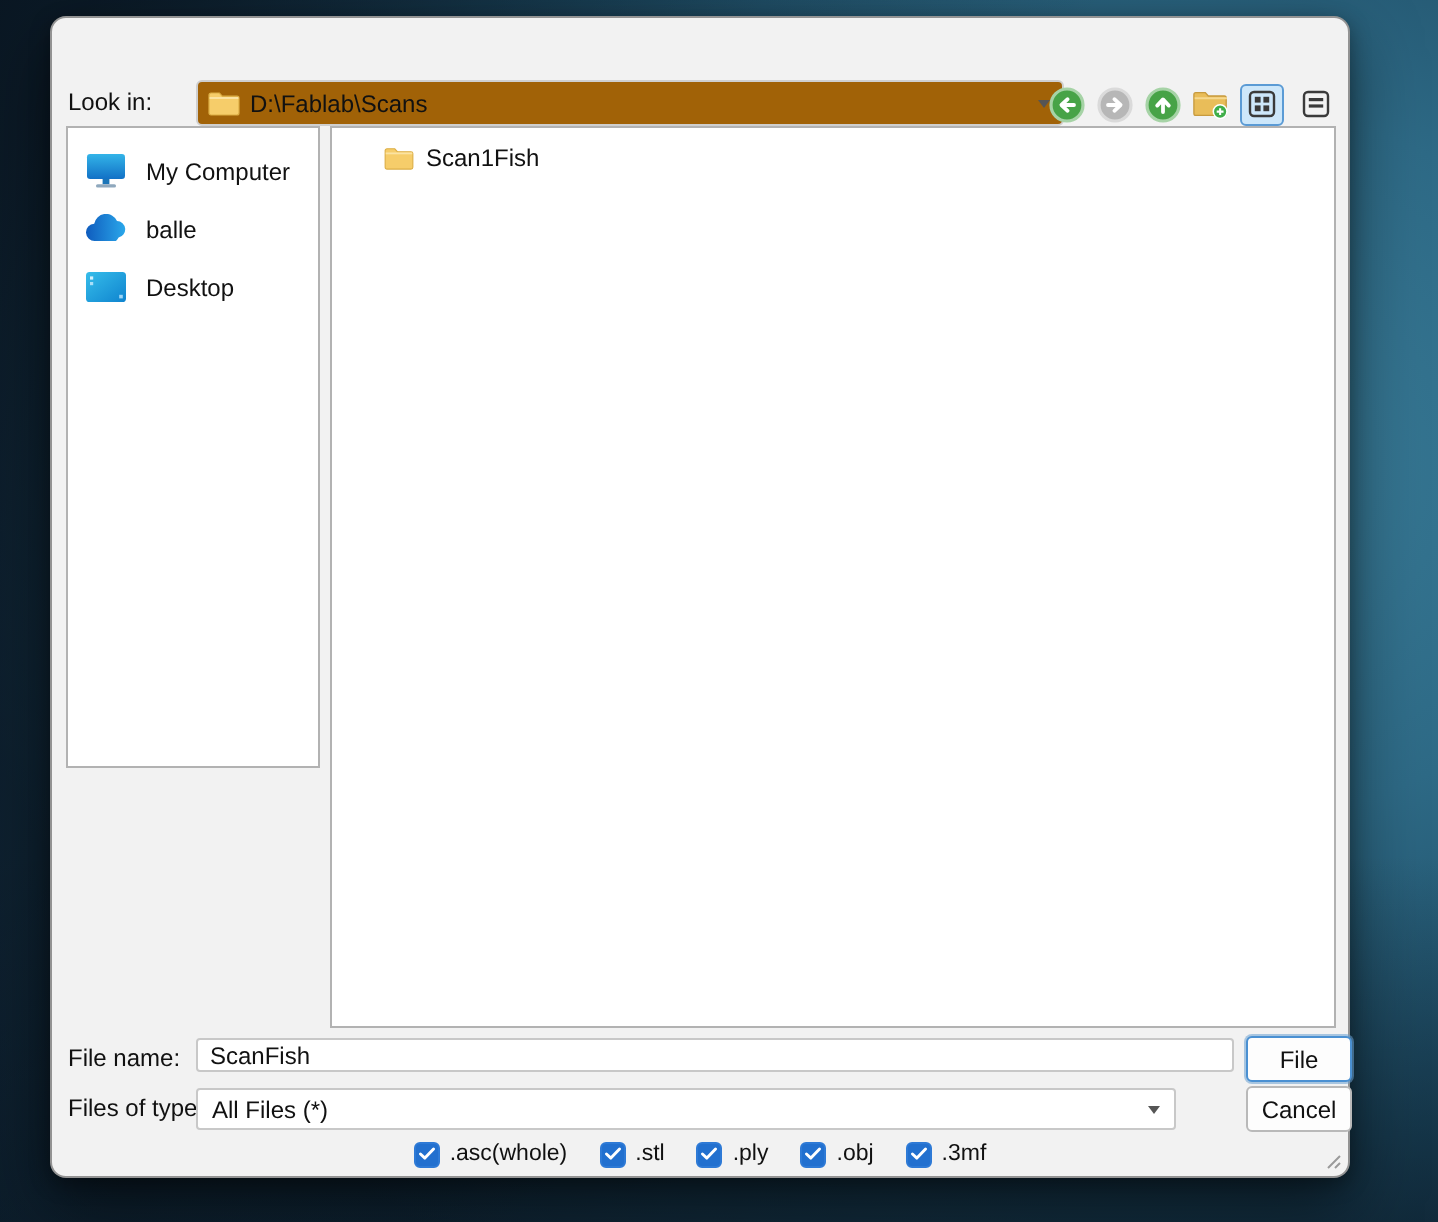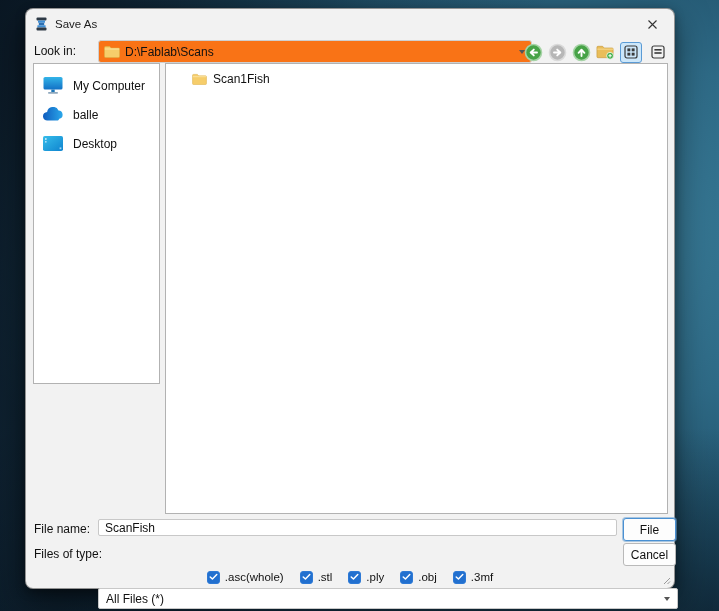--- a/index.html
+++ b/index.html
@@ -24,21 +24,21 @@
   .titlebar { position:absolute; left:0; top:0; right:0; height:30px; display:flex; align-items:center; padding-left:9px; }
   .app-icon { width:13px; height:14px; margin-right:7px; }
   .win-title { font-size:11.5px; color:#1b1b1b; }
   .close-btn { position:absolute; right:6px; top:3px; width:32px; height:24px; display:flex; align-items:center; justify-content:center; border-radius:5px; cursor:default; }
 
   
   .lookin-row { position:absolute; left:8px; right:5px; top:31px; height:24px; }
   .field-label { position:absolute; left:0; top:4px; font-size:12px; color:#111; }
   .combo {
     position:absolute; left:64px; top:0; width:434px; height:23px;
-    background:#f97316; border:1px solid #cfcfcf; border-radius:3px;
+    background:#a16207; border:1px solid #cfcfcf; border-radius:3px;
     display:flex; align-items:center; padding:0 6px 0 5px;
   }
   .combo .path-text { font-size:12px; color:#111; margin-left:5px; }
   .chev { width:0; height:0; border-left:3.5px solid transparent; border-right:3.5px solid transparent; border-top:4px solid #555; }
   .combo .chev { margin-left:auto; }
 
   .navbtns { position:absolute; right:0; top:0; height:24px; display:flex; align-items:center; gap:5px; }
   .nav-circle { width:19px; height:19px; display:flex; align-items:center; justify-content:center; }
   .tool-btn { width:22px; height:21px; display:flex; align-items:center; justify-content:center; border:1px solid transparent; border-radius:3px; background:transparent; }
   .tool-btn.selected { background:#cde7fa; border-color:#5b9bd5; }
@@ -58,23 +58,23 @@
 
   
   .fname-row { position:absolute; left:8px; right:8px; top:509px; height:24px; }
   .ftype-row { position:absolute; left:8px; right:8px; top:534px; height:24px; }
   .text-input {
     position:absolute; left:64px; top:1px; width:519px; height:17px;
     background:#fff; border:1px solid #c8c8c8; border-radius:2px;
     font-family:"Liberation Sans", sans-serif; font-size:12px; color:#111; padding:0 6px;
   }
   .select-box {
-    position:absolute; left:64px; top:1px; width:580px; height:21px;
+    position:absolute; left:64px; top:1px; width:490px; height:21px;
     background:#fff; border:1px solid #c8c8c8; border-radius:2px;
-    display:flex; align-items:center; padding:0 7px; font-size:12px; color:#111;margin-top:44px;
+    display:flex; align-items:center; padding:0 7px; font-size:12px; color:#111;
   }
   .select-box .chev { margin-left:auto; }
 
   .btn {
     position:absolute; left:589px; top:0; width:53px; height:23px;
     background:#fdfdfd; border:1px solid #b9b9b9; border-radius:3px;
     font-family:"Liberation Sans", sans-serif; font-size:12px; color:#111;
     display:flex; align-items:center; justify-content:center;
   }
   .btn.primary { border:1px solid #4a90d2; box-shadow:0 0 0 1px rgba(106,160,210,0.55); }
@@ -85,35 +85,20 @@
   .chk-label { font-size:11.5px; color:#111; }
 
   .resize-grip { position:absolute; right:3px; bottom:3px; width:10px; height:10px; }
 </style>
 </head>
 <body>
 
 <div class="desktop">
   <div class="dialog">
 
-    <div class="titlebar">
-      <svg class="app-icon" viewBox="0 0 13 14">
-        <rect x="1.5" y="0.5" width="10" height="3" rx="1" fill="#2e3a46"></rect>
-        <rect x="3" y="3.5" width="7" height="2.2" fill="#3e8fd6"></rect>
-        <rect x="3.8" y="5.7" width="5.4" height="2.6" fill="#2e6fb0"></rect>
-        <rect x="2.4" y="8.3" width="8.2" height="2.2" fill="#3e8fd6"></rect>
-        <rect x="1.5" y="10.5" width="10" height="3" rx="1" fill="#2e3a46"></rect>
-      </svg>
-      <span class="win-title">Save As</span>
-      <div class="close-btn">
-        <svg width="11" height="11" viewBox="0 0 11 11">
-          <path d="M1.5,1.5 L9.5,9.5 M9.5,1.5 L1.5,9.5" stroke="#333" stroke-width="1.1" fill="none"></path>
-        </svg>
-      </div>
-    </div>
 
     <div class="lookin-row">
       <span class="field-label">Look in:</span>
       <div class="combo">
         <svg width="16" height="13" viewBox="0 0 16 13">
           <path d="M0.5,2.5 a1,1 0 0 1 1,-1 h4.2 l1.4,1.6 h7.4 a1,1 0 0 1 1,1 v7.4 a1,1 0 0 1 -1,1 h-13 a1,1 0 0 1 -1,-1 z" fill="#f6cd6a" stroke="#dcae45" stroke-width="0.6"></path>
           <path d="M0.8,4 h14.4" stroke="#fbe3a2" stroke-width="1"></path>
         </svg>
         <span class="path-text">D:\Fablab\Scans</span>
         <span class="chev"></span>

